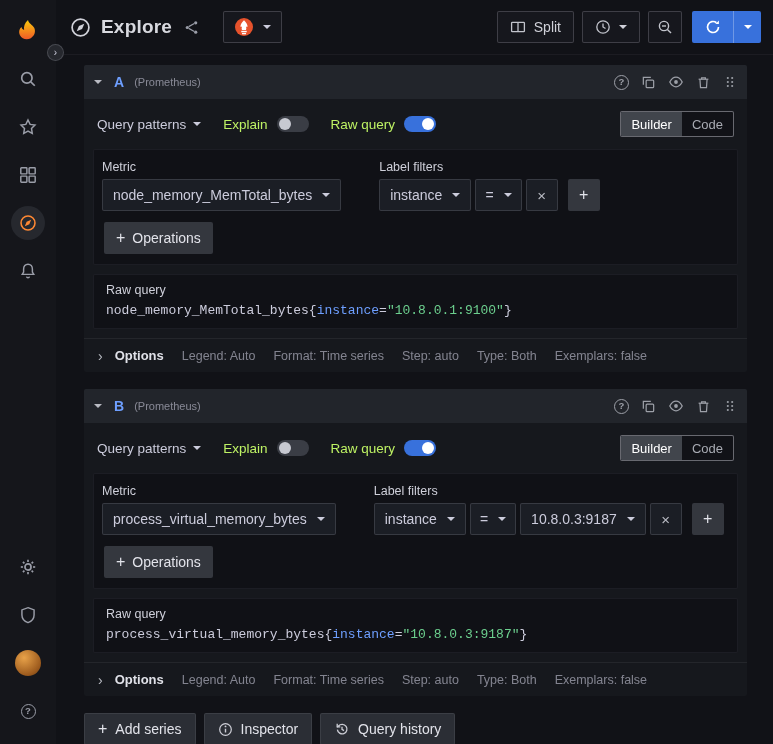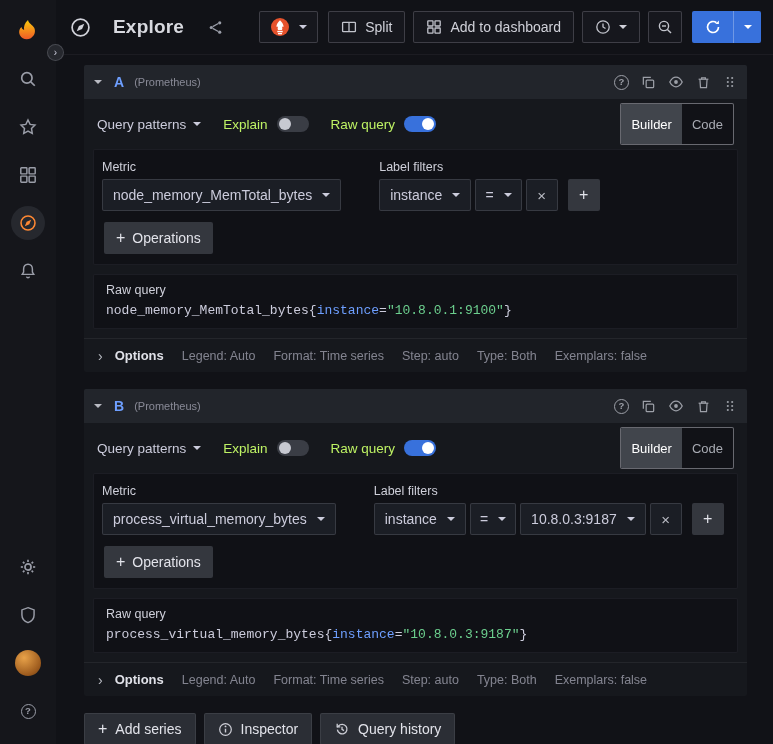--- a/index.html
+++ b/index.html
@@ -30,21 +30,21 @@
     color:#ccccdc; font-size:10px; line-height:14px; text-align:center; padding:0;
   }
 
   
   .main { flex:1; display:flex; flex-direction:column; min-width:0; }
   .topbar {
     height:55px; display:flex; align-items:center; justify-content:space-between;
     padding:0 12px 0 14px; border-bottom:1px solid rgba(204,204,220,0.06);
     background:#111217;
   }
-  .topbar-left { display:flex; align-items:center; gap:22px;justify-content:center; }
+  .topbar-left { display:flex; align-items:center; gap:10px;justify-content:center; }
   .page-title { font-size:19px; font-weight:600; color:#d8d9df; letter-spacing:.2px; }
   .explore-page-icon { color:#d0d1d9; display:flex; }
   .share-icon { color:#9a9da8; display:flex; margin-left:2px; }
   .ds-picker {
     margin-left:14px; height:32px; display:flex; align-items:center; gap:9px;
     padding:0 10px; background:#16171d; border:1px solid rgba(204,204,220,0.22); border-radius:2px;
   }
   .topbar-right { display:flex; align-items:center; gap:8px; }
   .btn-outline {
     height:32px; display:inline-flex; align-items:center; gap:8px; padding:0 12px;
@@ -75,21 +75,21 @@
   .plain-select { display:inline-flex; align-items:center; gap:7px; color:#ccccdc; font-size:13.5px; }
   .toggle-wrap { display:inline-flex; align-items:center; gap:9px; font-size:13.5px; color:#bef264; }
   .spacer { flex:1; }
 
   .switch { width:32px; height:16px; border-radius:9px; background:#3a3d45; position:relative; display:inline-block; }
   .switch::after { content:""; position:absolute; width:12px; height:12px; border-radius:50%; background:#c7c9d1; top:2px; left:2px; }
   .switch.on { background:#3871dc; }
   .switch.on::after { left:18px; background:#ffffff; }
 
   .segmented { display:flex; border:1px solid rgba(210,212,222,0.45); border-radius:2px; overflow:hidden; background:#111217; }
-  .seg { padding:0 10px; height:40px; display:flex; align-items:center; font-size:13px; color:#a8abb3; font-weight:500; }
+  .seg { padding:0 10px; height:24px; display:flex; align-items:center; font-size:13px; color:#a8abb3; font-weight:500; }
   .seg.active { background:#41454c; color:#ffffff; }
 
   .inset { background:#101116; border:1px solid rgba(204,204,220,0.07); border-radius:2px; padding:10px 8px 10px 8px; display:flex; flex-direction:column; gap:11px; }
   .filters-row { display:flex; gap:38px; align-items:flex-start; }
   .field { display:flex; flex-direction:column; gap:5px; }
   .field > label { font-size:12.5px; font-weight:500; color:#cfd0da; }
   .filter-group { display:flex; align-items:center; gap:4px; }
 
   .select {
     height:32px; display:inline-flex; align-items:center; justify-content:space-between; gap:10px;
@@ -262,31 +262,20 @@
     </div>
     <div class="topbar-right">
       <button class="btn-outline">
         <span class="icon">
           <svg width="16" height="16" viewBox="0 0 16 16" stroke="currentColor" fill="none" stroke-width="1.3">
               <rect x="1.6" y="3.3" width="12.8" height="9.4" rx="0.8"></rect>
               <line x1="8" y1="3.3" x2="8" y2="12.7"></line>
             </svg>
         </span>
         <span>Split</span>
-      </button>
-      <button class="btn-outline">
-        <span class="icon">
-          <svg width="16" height="16" viewBox="0 0 16 16" stroke="currentColor" fill="none" stroke-width="1.3">
-              <rect x="1.8" y="1.8" width="5.2" height="5.2" rx="0.5"></rect>
-              <rect x="9" y="1.8" width="5.2" height="5.2" rx="0.5"></rect>
-              <rect x="1.8" y="9" width="5.2" height="5.2" rx="0.5"></rect>
-              <rect x="9" y="9" width="5.2" height="5.2" rx="0.5"></rect>
-            </svg>
-        </span>
-        <span>Add to dashboard</span>
       </button>
       <button class="btn-outline">
         <span class="icon">
           <svg width="16" height="16" viewBox="0 0 16 16" stroke="currentColor" fill="none" stroke-width="1.3">
               <circle cx="8" cy="8" r="6.2"></circle>
               <path d="M8 4.5 V8 L10.5 9.5"></path>
             </svg>
         </span>
         <span class="caret"></span>
       </button>

